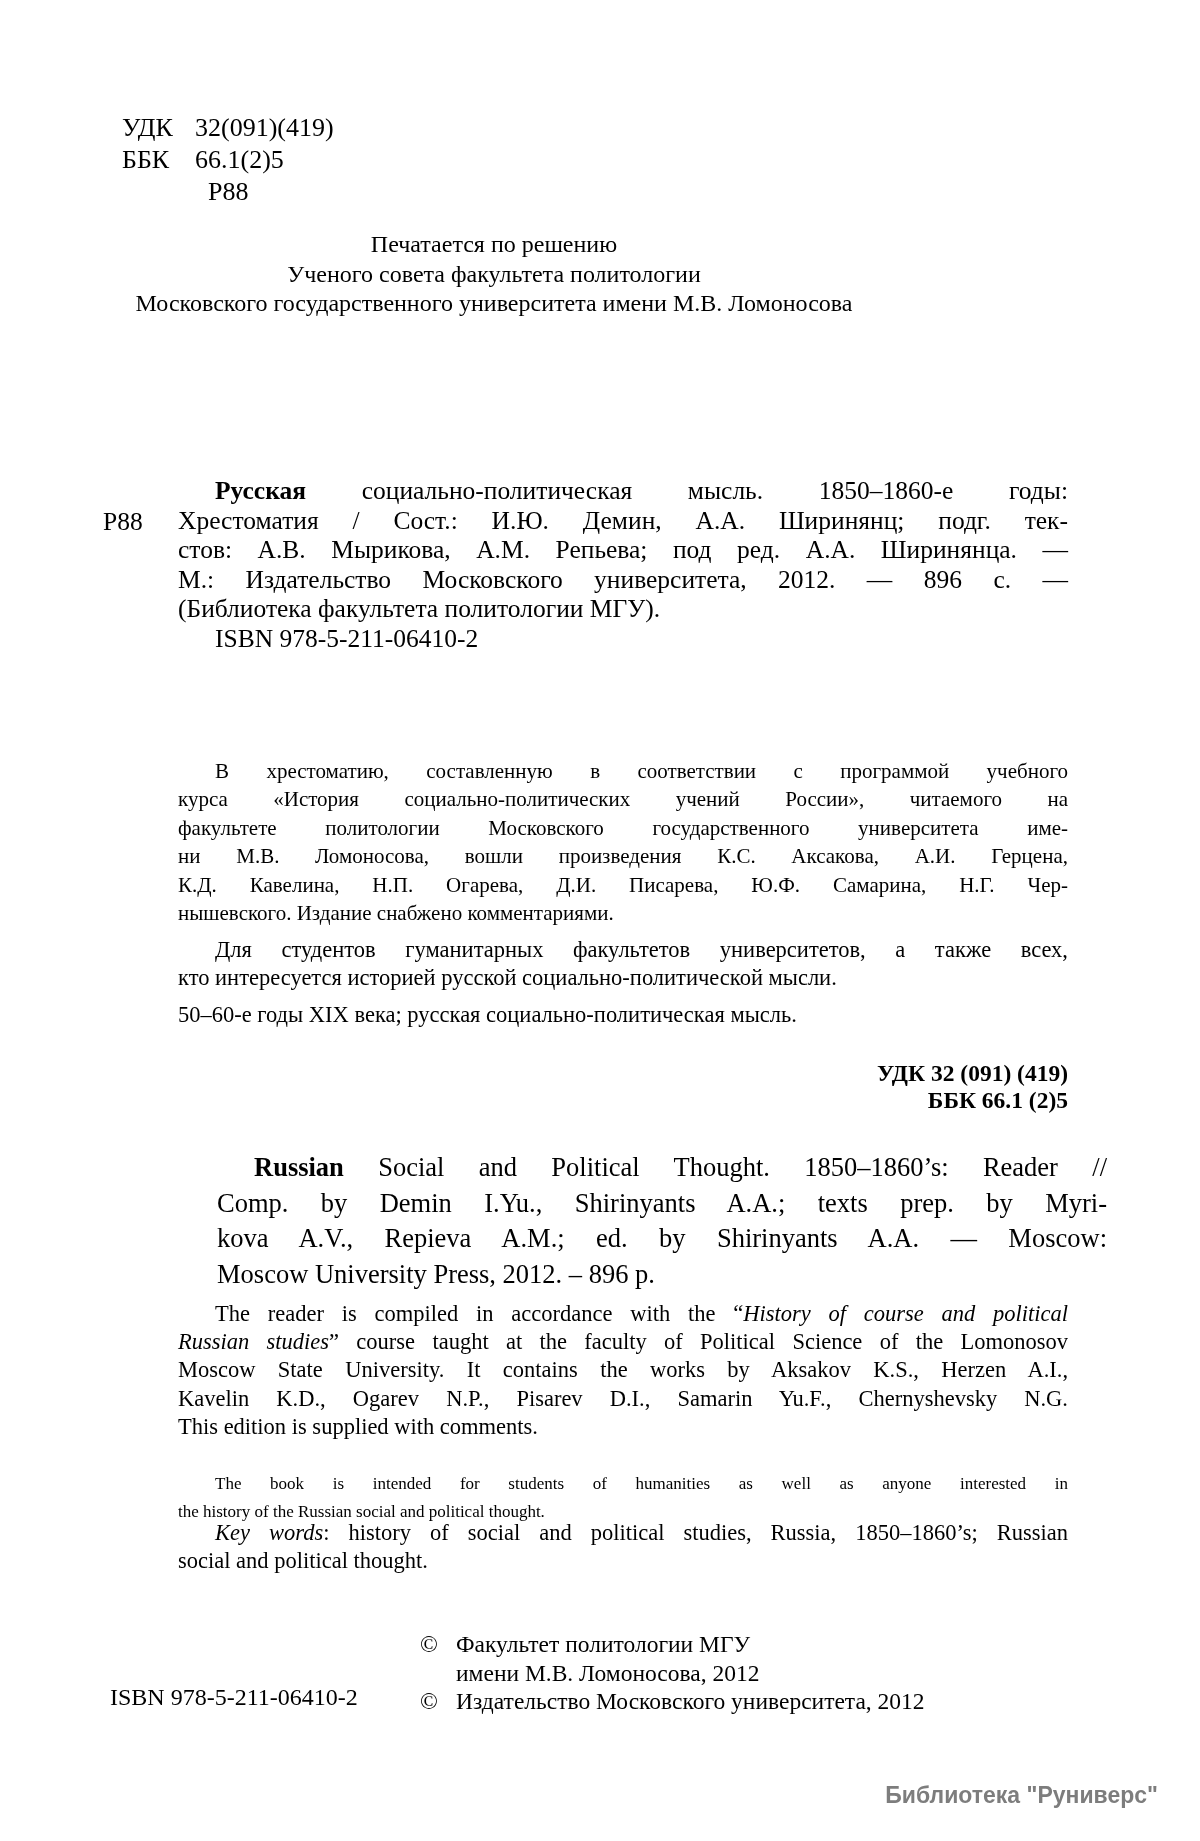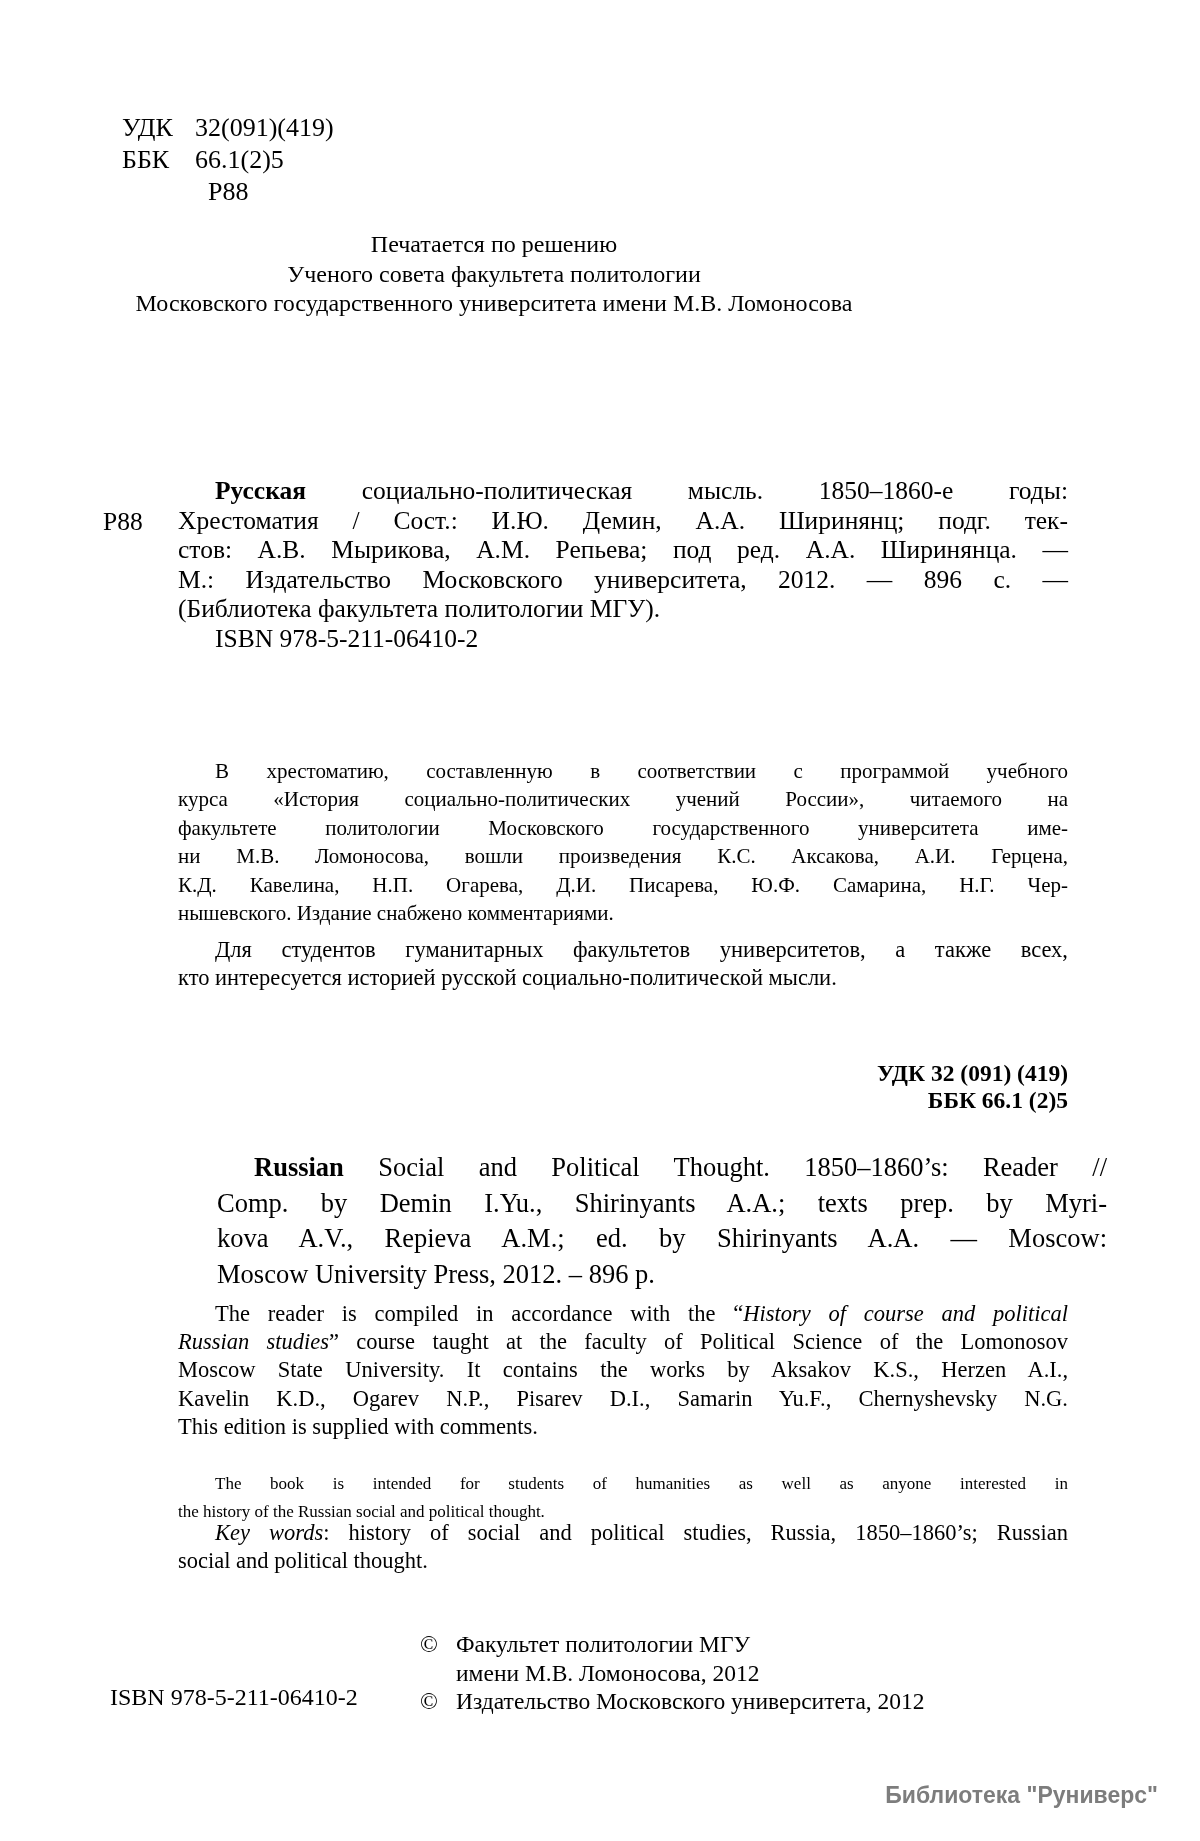--- a/index.html
+++ b/index.html
@@ -98,20 +98,21 @@
     <div class="tline just"><span>факультете политологии Московского государственного университета име-</span></div>
     <div class="tline just"><span>ни М.В. Ломоносова, вошли произведения К.С. Аксакова, А.И. Герцена,</span></div>
     <div class="tline just"><span>К.Д. Кавелина, Н.П. Огарева, Д.И. Писарева, Ю.Ф. Самарина, Н.Г. Чер-</span></div>
     <div class="tline"><span>нышевского. Издание снабжено комментариями.</span></div>
   </div>
 <div id="annot-ru-p2" class="abs">
     <div class="tline just ind"><span>Для студентов гуманитарных факультетов университетов, а также всех,</span></div>
     <div class="tline"><span>кто интересуется историей русской социально-политической мысли.</span></div>
   </div>
 <div id="kw-ru" class="abs">
+    <div class="tline"><span>50–60-е годы XIX века; русская социально-политическая мысль.</span></div>
   </div>
 
 <div id="codes-right" class="abs">
   <div>УДК 32 (091) (419)</div>
   <div>ББК 66.1 (2)5</div>
 </div>
 
 <div id="biblio-en" class="abs">
     <div class="tline just ind"><span class="b">Russian</span><span> Social and Political Thought. 1850–1860’s: Reader //</span></div>
     <div class="tline just"><span>Comp. by Demin I.Yu., Shirinyants A.A.; texts prep. by Myri-</span></div>

